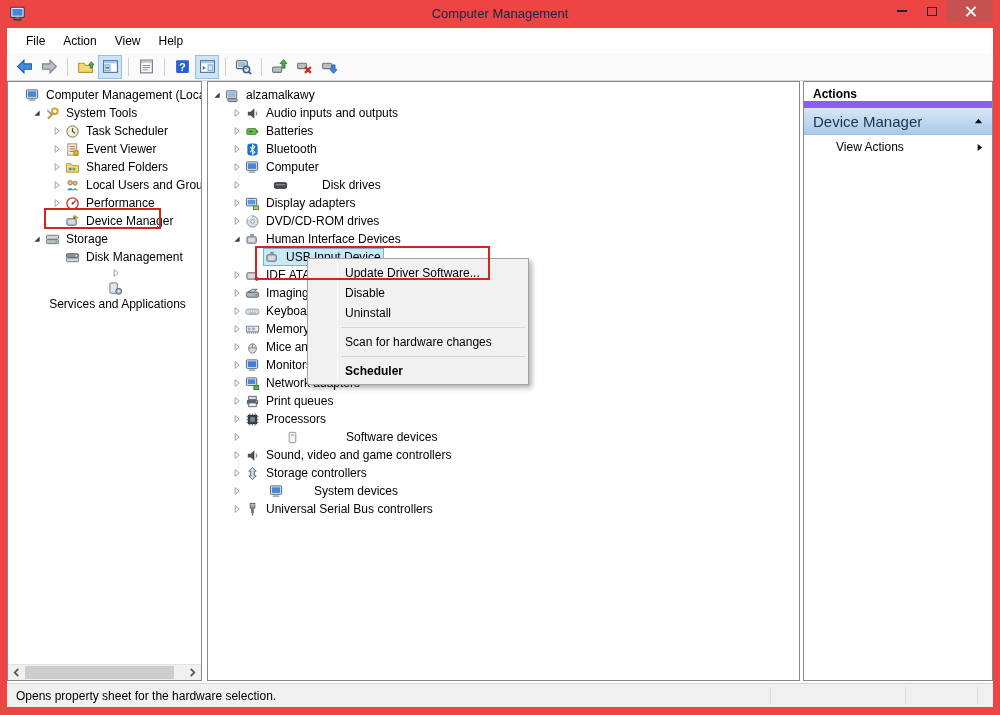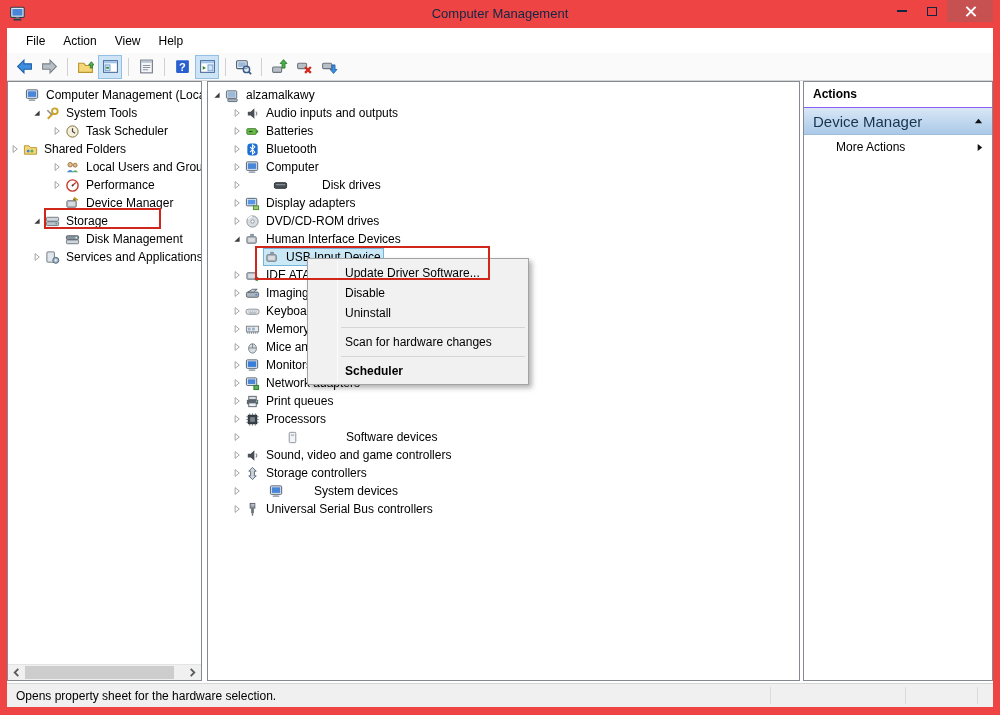--- a/index.html
+++ b/index.html
@@ -48,21 +48,21 @@
   .sel-wrap{display:flex;align-items:center;background:#cbe8f6;outline:1px solid #76b5da;}
   
   .hscroll{position:absolute;left:0;right:0;bottom:0;height:16px;background:#f0f0f0;border-top:1px solid #e4e4e4;}
   .hs-arrow{position:absolute;top:0;width:17px;height:15px;display:flex;align-items:center;justify-content:center;}
   .hs-arrow svg{width:9px;height:9px;}
   .hs-left{left:0;}
   .hs-right{right:0;}
   .hs-thumb{position:absolute;left:17px;top:1px;width:149px;height:13px;background:#cdcdcd;}
   
   .actions-title{height:26px;line-height:25px;padding-left:9px;font-weight:bold;font-size:12px;
-                 border-bottom:1px solid #8b5cf6;}
+                 border-bottom:7px solid #8b5cf6;}
   .actions-header{height:27px;background:linear-gradient(#d9e7f6,#aac9e8);display:flex;align-items:center;
                   padding:0 9px;font-size:15px;color:#17344f;border-bottom:1px solid #9dbeda;}
   .actions-header .tri{margin-left:auto;}
   .more-actions{height:24px;display:flex;align-items:center;padding-left:32px;padding-right:8px;font-size:12px;}
   .more-actions .tri{margin-left:auto;}
   .tri svg{width:9px;height:9px;display:block;}
   
   .context-menu{position:absolute;left:307px;top:258px;width:222px;background:#f1f1f1;
                 border:1px solid #a3a3a3;box-shadow:3px 3px 5px rgba(0,0,0,.3);z-index:40;
                 padding:4px 0 3px 0;}
@@ -254,21 +254,36 @@
                 </svg>
               </span>
               <span class="node-icon">
                 <svg viewBox="0 0 16 16">
                   <circle cx="8" cy="8" r="6" fill="#f5f0dc" stroke="#7a6a2f"></circle>
                   <path d="M8 4.5 L8 8 L10.8 9.8" stroke="#444" stroke-width="1.3" fill="none"></path>
                 </svg>
               </span>
               <span class="tree-label">Task Scheduler</span>
             </div>
-            <div class="tree-row" style="">
+            <div class="tree-row" style="padding-left: 42px;">
+              <span class="expander">
+                <svg viewBox="0 0 16 16">
+                  <path d="M5.5 3.5 L11 8 L5.5 12.5 Z" fill="none" stroke="#9a9a9a" stroke-width="1.2"></path>
+                </svg>
+              </span>
+              <span class="node-icon">
+                <svg viewBox="0 0 16 16">
+                  <rect x="3" y="2" width="9.5" height="12" fill="#f7f3e8" stroke="#9a8a5a"></rect>
+                  <path d="M5 5h6M5 7.5h6M5 10h4" stroke="#b05c2a" stroke-width="1"></path>
+                  <rect x="9.5" y="9.5" width="4.5" height="4.5" fill="#e8b82a" stroke="#9a7a1a"></rect>
+                </svg>
+              </span>
+              <span class="tree-label">Event Viewer</span>
+            </div>
+            <div class="tree-row" style="padding-left: 42px;">
               <span class="expander">
                 <svg viewBox="0 0 16 16">
                   <path d="M5.5 3.5 L11 8 L5.5 12.5 Z" fill="none" stroke="#9a9a9a" stroke-width="1.2"></path>
                 </svg>
               </span>
               <span class="node-icon">
                 <svg viewBox="0 0 16 16">
                   <path d="M1.5 4 h5 l1.5 2 h6.5 v7 h-13z" fill="#f5d77a" stroke="#b8962e"></path>
                   <circle cx="5.5" cy="9.5" r="1.6" fill="#4a86d8"></circle>
                   <circle cx="9.5" cy="9.5" r="1.6" fill="#58b058"></circle>
@@ -338,21 +353,21 @@
               <span class="expander"></span>
               <span class="node-icon">
                 <svg viewBox="0 0 16 16">
                   <rect x="1.5" y="4" width="13" height="4" rx="1" fill="#8a949e" stroke="#555e66"></rect>
                   <rect x="1.5" y="8.5" width="13" height="4" rx="1" fill="#cfd6dd" stroke="#6d757d"></rect>
                   <circle cx="12" cy="6" r=".9" fill="#cfe"></circle>
                 </svg>
               </span>
               <span class="tree-label">Disk Management</span>
             </div>
-            <div class="tree-row" style="padding-left: 22px;">
+            <div class="tree-row" style="padding-left: 22px; flex-direction: column;">
               <span class="expander">
                 <svg viewBox="0 0 16 16">
                   <path d="M5.5 3.5 L11 8 L5.5 12.5 Z" fill="none" stroke="#9a9a9a" stroke-width="1.2"></path>
                 </svg>
               </span>
               <span class="node-icon">
                 <svg viewBox="0 0 16 16">
                   <rect x="2" y="2" width="8" height="11" rx="1" fill="#dfe6ee" stroke="#6d757d"></rect>
                   <circle cx="11.5" cy="11" r="3.2" fill="#9fb6cc" stroke="#51616f"></circle>
                   <circle cx="11.5" cy="11" r="1.2" fill="#eef4fa"></circle>
@@ -740,21 +755,21 @@
         <div class="actions-title">Actions</div>
         <div class="actions-header">
           <span>Device Manager</span>
           <span class="tri">
             <svg viewBox="0 0 10 10">
                 <path d="M1 7 L5 2 L9 7 Z" fill="#111"></path>
               </svg>
           </span>
         </div>
         <div class="more-actions">
-          <span>More Actions</span>
+          <span>View Actions</span>
           <span class="tri">
             <svg viewBox="0 0 10 10">
                 <path d="M3 1 L8 5 L3 9 Z" fill="#111"></path>
               </svg>
           </span>
         </div>
       </div>
     </div>
 
     <div class="statusbar">

